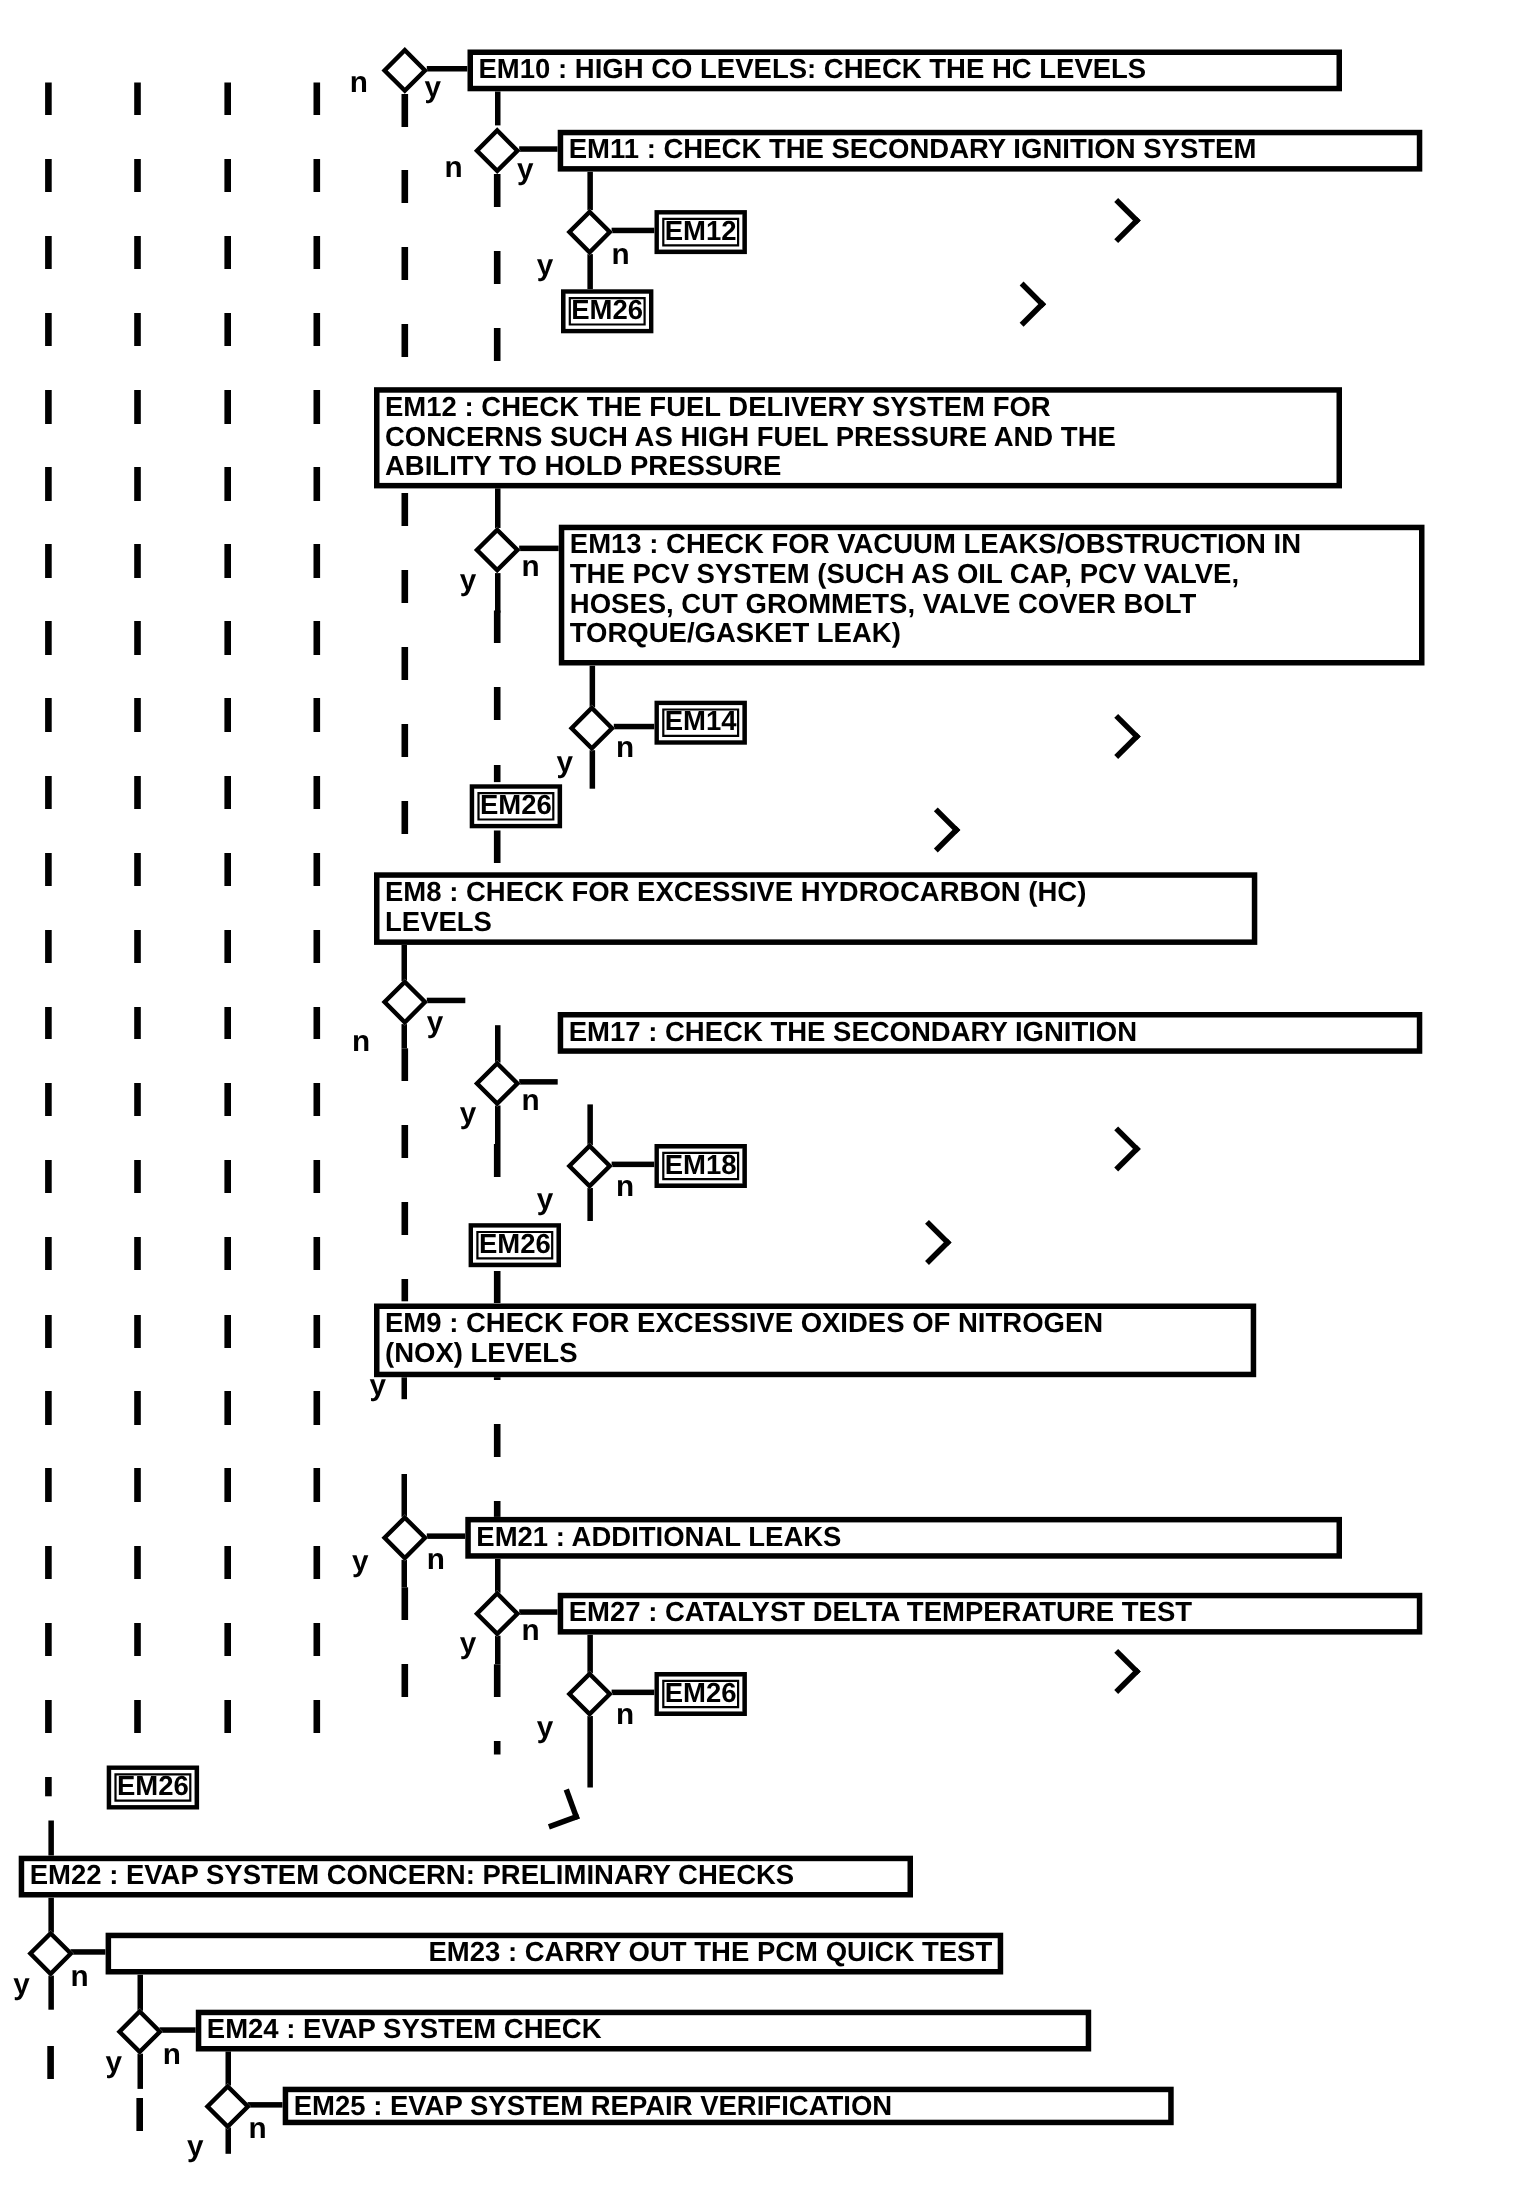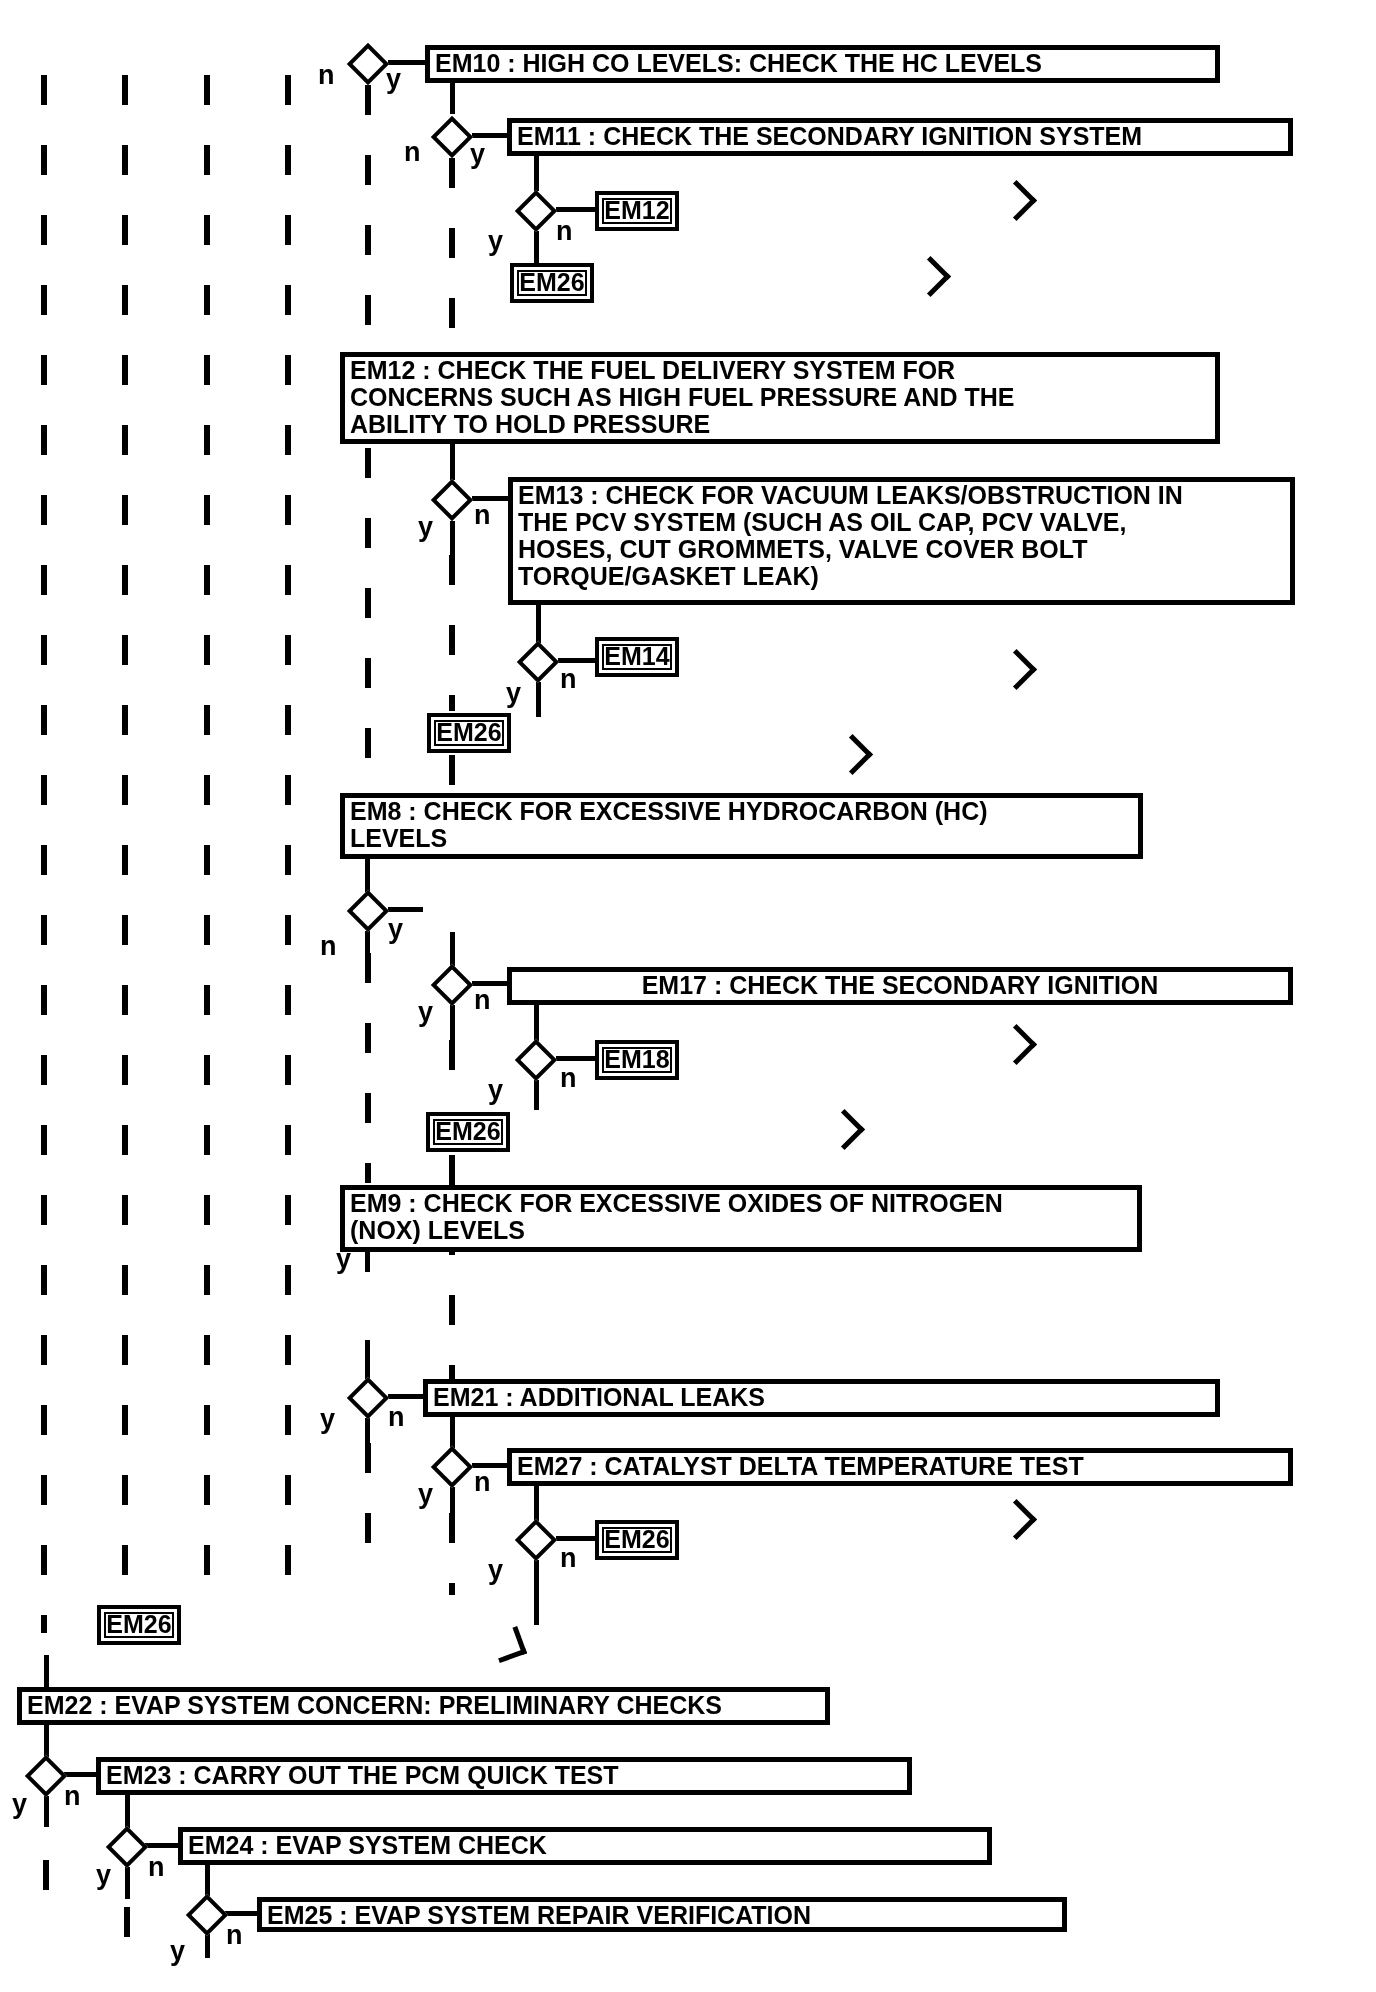--- a/index.html
+++ b/index.html
@@ -99,27 +99,27 @@
   <div class="box" style="left:507px;top:118px;width:786px;height:38px;">EM11 : CHECK THE SECONDARY IGNITION SYSTEM</div>
   <div class="box" style="left:340px;top:352px;width:880px;height:92px;">EM12 : CHECK THE FUEL DELIVERY SYSTEM FOR
 CONCERNS SUCH AS HIGH FUEL PRESSURE AND THE
 ABILITY TO HOLD PRESSURE</div>
   <div class="box" style="left:508px;top:477px;width:787px;height:128px;">EM13 : CHECK FOR VACUUM LEAKS/OBSTRUCTION IN
 THE PCV SYSTEM (SUCH AS OIL CAP, PCV VALVE,
 HOSES, CUT GROMMETS, VALVE COVER BOLT
 TORQUE/GASKET LEAK)</div>
   <div class="box" style="left:340px;top:793px;width:803px;height:66px;">EM8 : CHECK FOR EXCESSIVE HYDROCARBON (HC)
 LEVELS</div>
-  <div class="box" style="left:507px;top:967px;width:786px;height:38px;text-align:center;">EM17 : CHECK THE SECONDARY IGNITION</div>
+  <div class="box" style="left:507px;top:920px;width:786px;height:38px;">EM17 : CHECK THE SECONDARY IGNITION</div>
   <div class="box" style="left:340px;top:1185px;width:802px;height:67px;">EM9 : CHECK FOR EXCESSIVE OXIDES OF NITROGEN
 (NOX) LEVELS</div>
   <div class="box" style="left:423px;top:1379px;width:797px;height:38px;">EM21 : ADDITIONAL LEAKS</div>
   <div class="box" style="left:507px;top:1448px;width:786px;height:38px;">EM27 : CATALYST DELTA TEMPERATURE TEST</div>
   <div class="box" style="left:17px;top:1687px;width:813px;height:38px;">EM22 : EVAP SYSTEM CONCERN: PRELIMINARY CHECKS</div>
-  <div class="box" style="left:96px;top:1757px;width:816px;height:38px;">EM23 : CARRY OUT THE PCM QUICK TEST</div>
+  <div class="box" style="left:96px;top:1757px;width:816px;height:38px;text-align:right;">EM23 : CARRY OUT THE PCM QUICK TEST</div>
   <div class="box" style="left:178px;top:1827px;width:814px;height:38px;">EM24 : EVAP SYSTEM CHECK</div>
   <div class="box" style="left:257px;top:1897px;width:810px;height:35px;">EM25 : EVAP SYSTEM REPAIR VERIFICATION</div>
 
   <div class="sbox" style="left:595px;top:191px;">EM12</div>
   <div class="sbox" style="left:510px;top:263px;">EM26</div>
   <div class="sbox" style="left:595px;top:637px;">EM14</div>
   <div class="sbox" style="left:427px;top:713px;">EM26</div>
   <div class="sbox" style="left:595px;top:1040px;">EM18</div>
   <div class="sbox" style="left:426px;top:1112px;">EM26</div>
   <div class="sbox" style="left:595px;top:1520px;">EM26</div>

